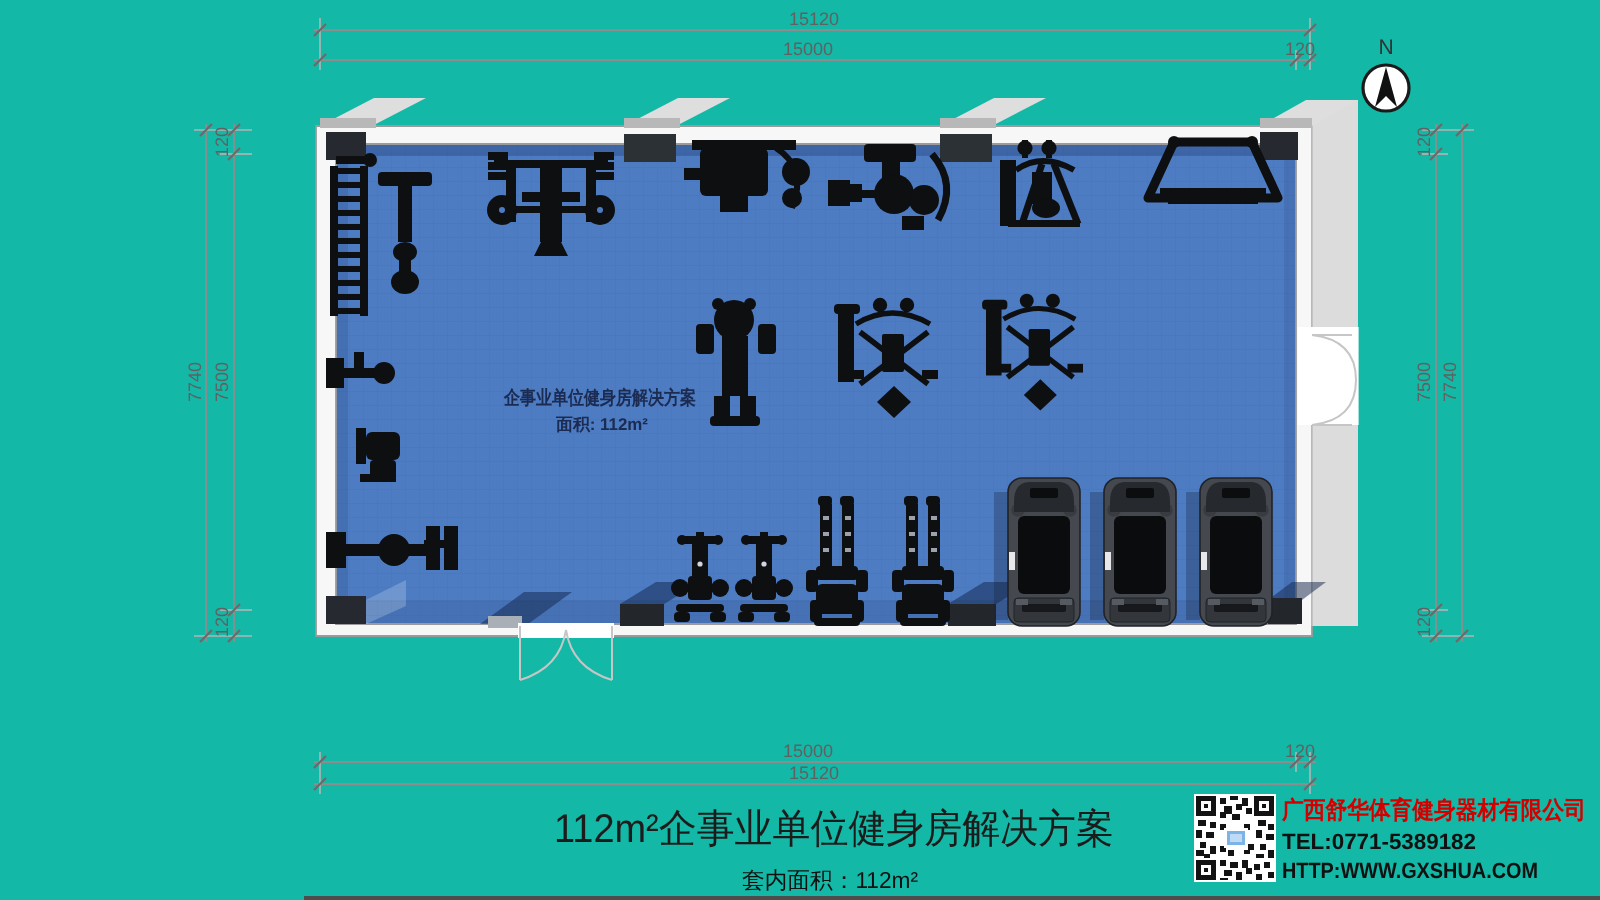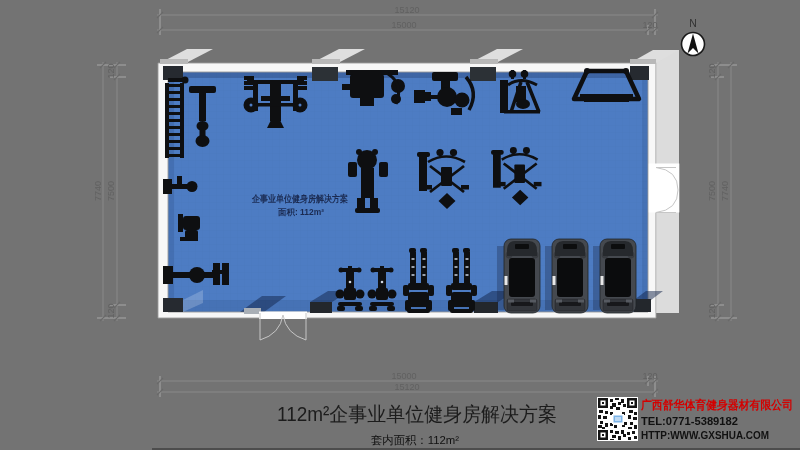--- a/index.html
+++ b/index.html
@@ -1,16 +1,16 @@
 <!DOCTYPE html>
 <html><head>
 <meta charset="utf-8">
 <style>
   html,body{margin:0;padding:0;}
-  .page{position:relative;width:800px;height:450px;background:#737373;font-family:"Liberation Sans",sans-serif;overflow:hidden;}
+  .page{position:relative;width:800px;height:450px;background:#14b8a6;font-family:"Liberation Sans",sans-serif;overflow:hidden;}
   svg{position:absolute;left:0;top:0;}
   .dim{fill:#616161;font-size:9px;font-family:"Liberation Sans",sans-serif;}
   .dimline{stroke:#8d8d8d;stroke-width:0.9;fill:none;}
   .ext{stroke:#b5b5b5;stroke-width:0.8;}
   .tick{stroke:#6a6a6a;stroke-width:1.1;}
   .eq{fill:#0e0f11;}
 </style>
 </head>
 <body>
 

